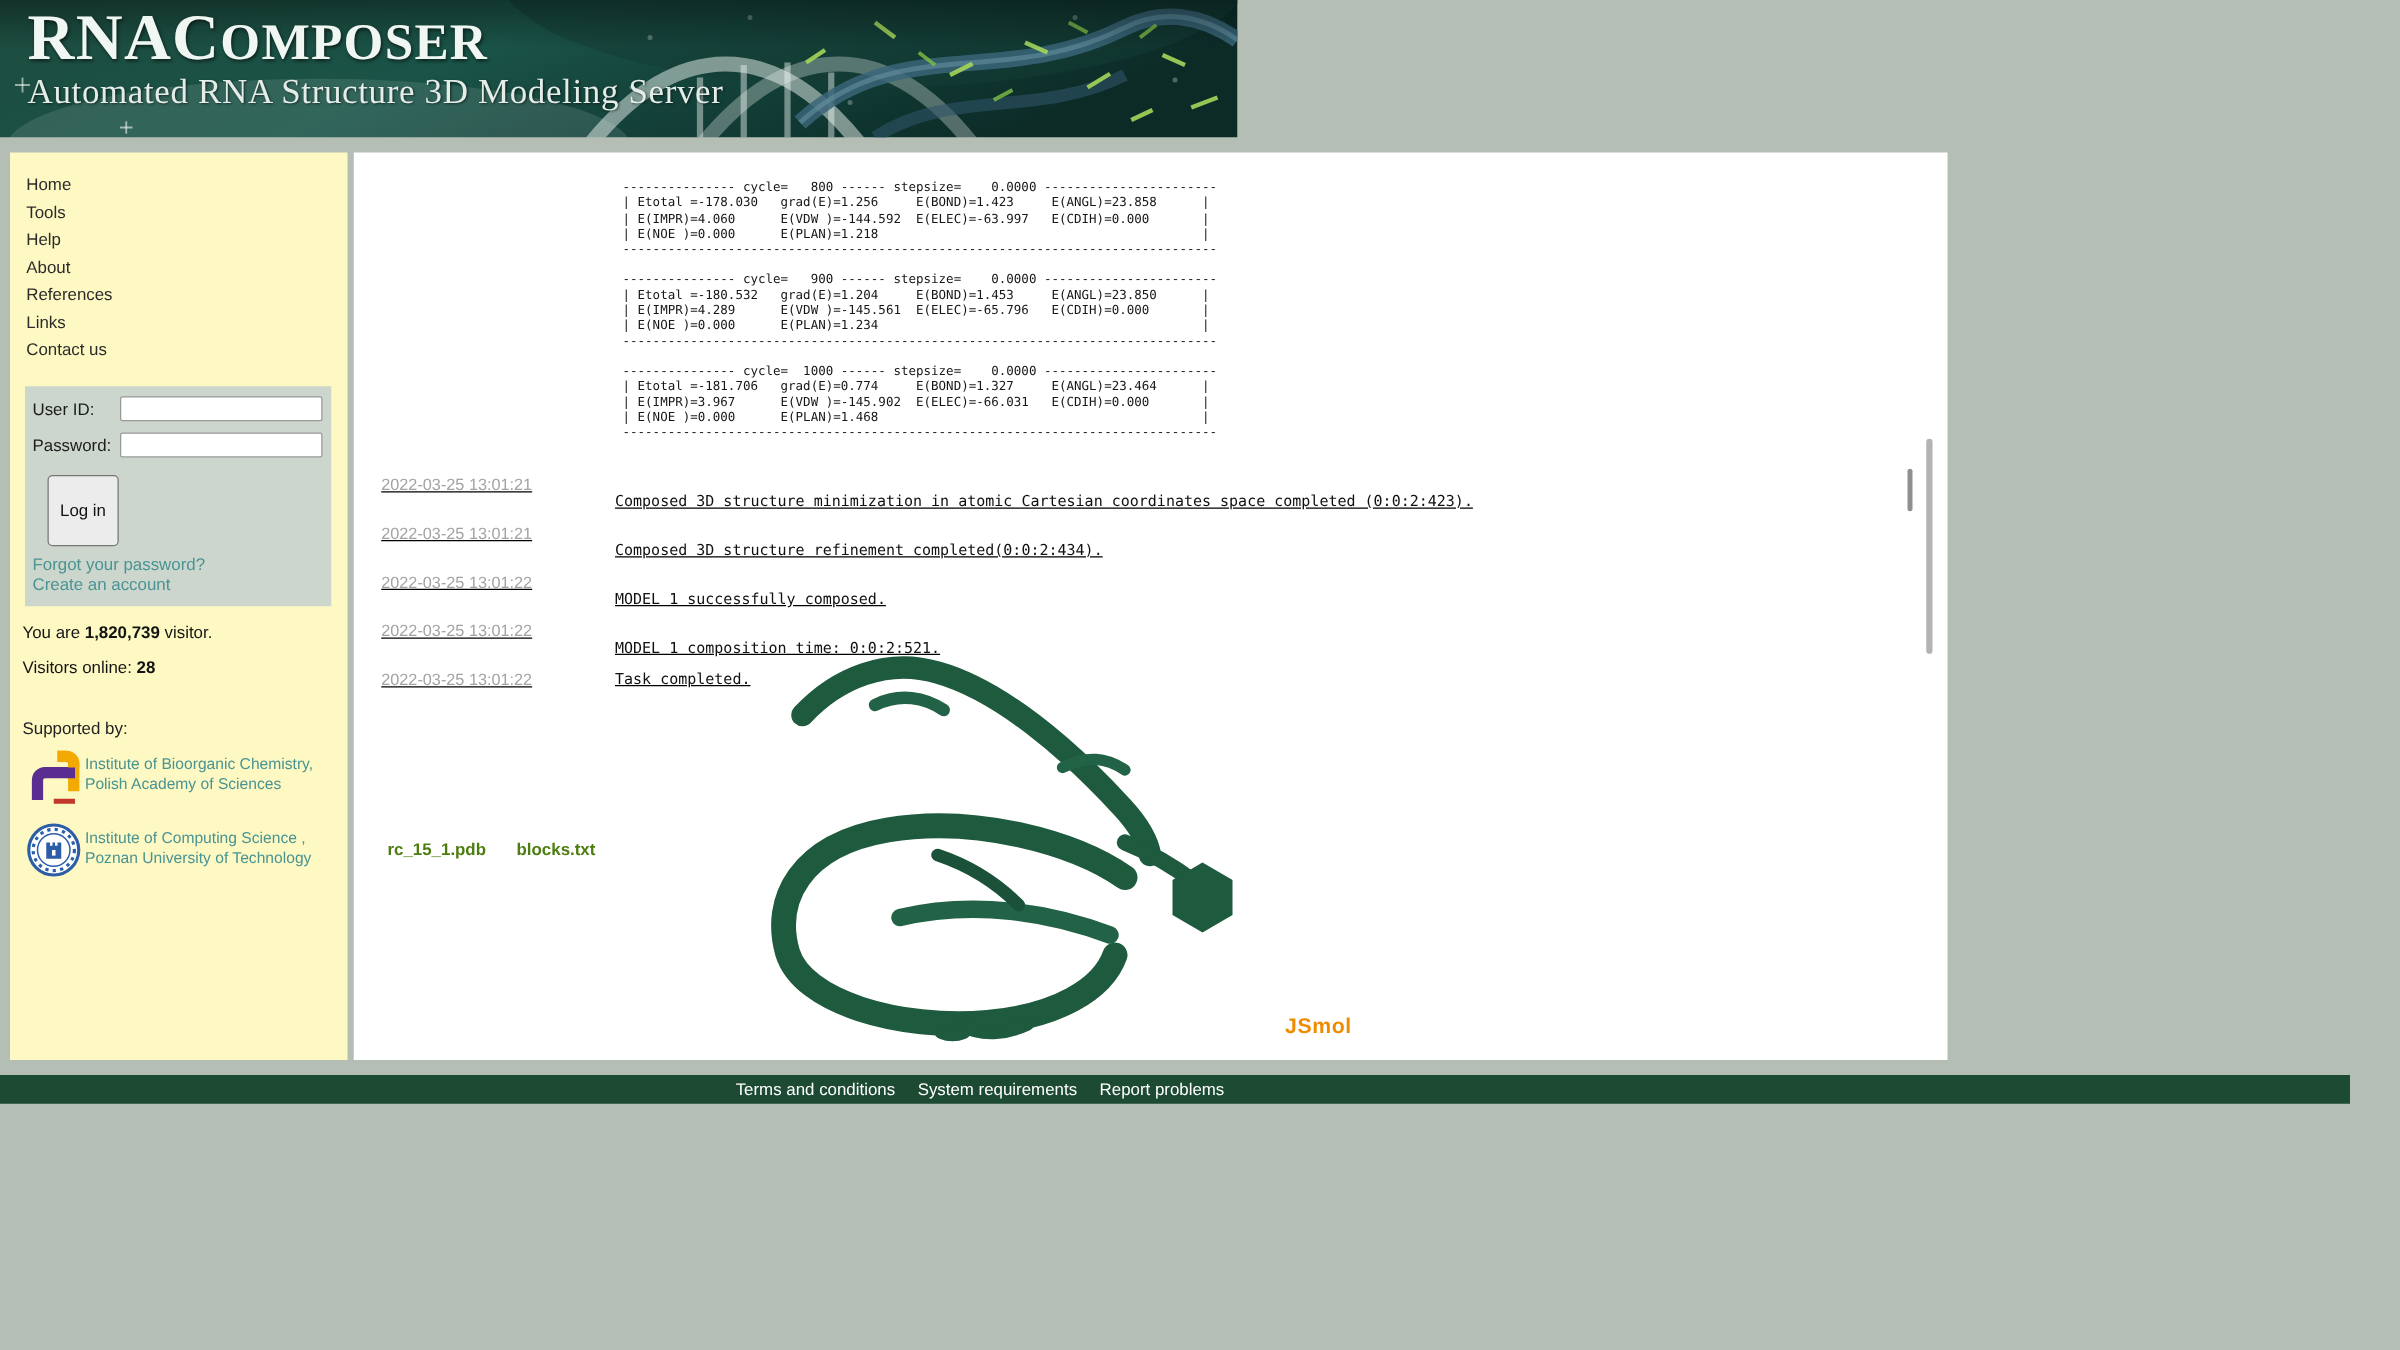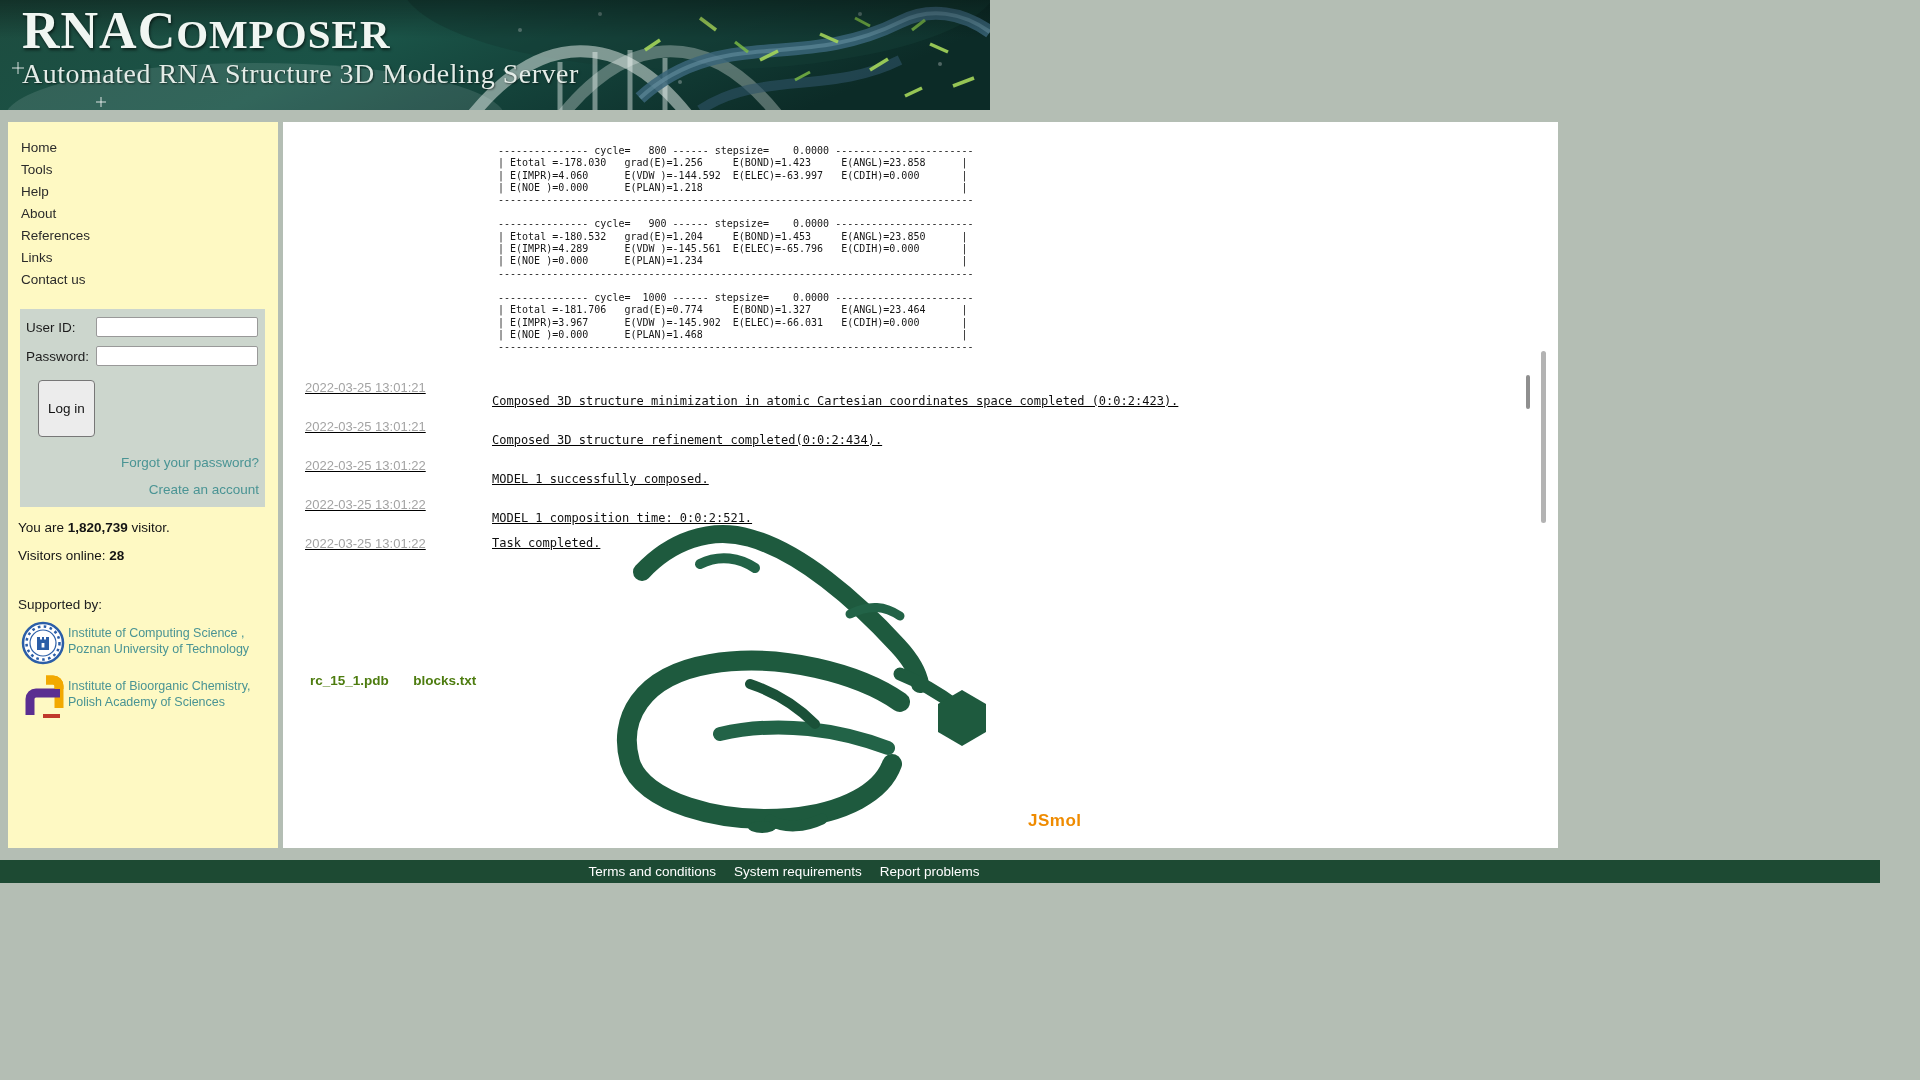--- a/index.html
+++ b/index.html
@@ -23,21 +23,21 @@
 
   
   .nav { padding-top:14px; }
   .nav a { display:block; padding:3.5px 13px; font-size:13.5px; color:#2b2b2b; text-decoration:none; }
 
   .login-box { margin:19px 5px 0 12px; width:245px; background:#ccd6cd; padding:8px 6px 10px 6px; }
   .login-row { display:flex; align-items:center; margin-bottom:9px; }
   .login-row label { width:70px; font-size:13.5px; color:#1c1c1c; }
   .login-row input { width:162px; height:20px; border:1px solid #999; background:#fff; border-radius:2px; font-size:13px; padding:0 3px; }
   .login-btn { margin:5px 0 6px 12px; font-size:13.5px; padding:20px 9px; background:#ececec; border:1px solid #777; border-radius:4px; color:#111; cursor:pointer; }
-  .login-link { display:block; color:#4a9494; font-size:13.5px; text-decoration:none; margin-top:12px;text-align:right; }
+  .login-link { display:block; color:#4a9494; font-size:13.5px; text-decoration:none; margin-top:1px; }
 
   .visitor-line { margin:13px 0 0 10px; font-size:13.5px; color:#141414; }
   .visitor-line b { font-weight:bold; }
 
   .supported { margin:34px 0 0 10px; }
   .supported-heading { font-size:13.5px; color:#222; }
   .org-row { display:flex; align-items:flex-start; margin-top:9px; }
   .org-logo { width:50px; flex-shrink:0; display:flex; justify-content:center; }
   .org-link { font-size:12.5px; color:#4a9494; text-decoration:none; line-height:1.3; margin-top:4px; width:188px; }
 
@@ -166,41 +166,41 @@
       </div>
 
       <div class="visitor-line"><span>You are </span><b>1,820,739</b><span> visitor.</span></div>
       <div class="visitor-line"><span>Visitors online: </span><b>28</b></div>
 
       <div class="supported">
         <div class="supported-heading">Supported by:</div>
 
         <div class="org-row">
           <span class="org-logo">
+            <svg width="48" height="50" viewBox="0 0 48 50">
+              <path d="M27,6 h7 a6,6 0 0 1 6,6 v22" stroke="#f2a900" stroke-width="9" fill="none"></path>
+              <path d="M41,19 h-24 a6,6 0 0 0 -6,6 v16" stroke="#5a2e91" stroke-width="9" fill="none"></path>
+              <path d="M27,6 h7 a6,6 0 0 1 6,6 v3" stroke="#f2a900" stroke-width="9" fill="none"></path>
+              <rect x="24" y="40" width="17" height="4" fill="#c0392b"></rect>
+            </svg>
+          </span>
+          <a href="#" class="org-link">Institute of Bioorganic Chemistry, Polish Academy of Sciences</a>
+        </div>
+
+        <div class="org-row">
+          <span class="org-logo">
             <svg width="44" height="44" viewBox="0 0 44 44">
               <circle cx="22" cy="22" r="20" fill="#ffffff" stroke="#2b5ea7" stroke-width="2.5"></circle>
               <circle cx="22" cy="22" r="16.5" fill="none" stroke="#2b5ea7" stroke-width="2.5" stroke-dasharray="2.6 3.4"></circle>
               <circle cx="22" cy="22" r="13" fill="none" stroke="#2b5ea7" stroke-width="1.2"></circle>
               <path d="M16,16 h3 v2.5 h2 v-2.5 h2 v2.5 h2 v-2.5 h3 v13 h-12 z" fill="#2b5ea7"></path>
               <rect x="20.6" y="22" width="2.8" height="4.5" fill="#ffffff"></rect>
             </svg>
           </span>
           <a href="#" class="org-link">Institute of Computing Science , Poznan University of Technology</a>
-        </div>
-
-        <div class="org-row">
-          <span class="org-logo">
-            <svg width="48" height="50" viewBox="0 0 48 50">
-              <path d="M27,6 h7 a6,6 0 0 1 6,6 v22" stroke="#f2a900" stroke-width="9" fill="none"></path>
-              <path d="M41,19 h-24 a6,6 0 0 0 -6,6 v16" stroke="#5a2e91" stroke-width="9" fill="none"></path>
-              <path d="M27,6 h7 a6,6 0 0 1 6,6 v3" stroke="#f2a900" stroke-width="9" fill="none"></path>
-              <rect x="24" y="40" width="17" height="4" fill="#c0392b"></rect>
-            </svg>
-          </span>
-          <a href="#" class="org-link">Institute of Bioorganic Chemistry, Polish Academy of Sciences</a>
         </div>
       </div>
     </aside>
 
     <main class="main">
 
       <div class="cycles-wrap">
         <pre>--------------- cycle=   800 ------ stepsize=    0.0000 -----------------------
 | Etotal =-178.030   grad(E)=1.256     E(BOND)=1.423     E(ANGL)=23.858      |
 | E(IMPR)=4.060      E(VDW )=-144.592  E(ELEC)=-63.997   E(CDIH)=0.000       |

